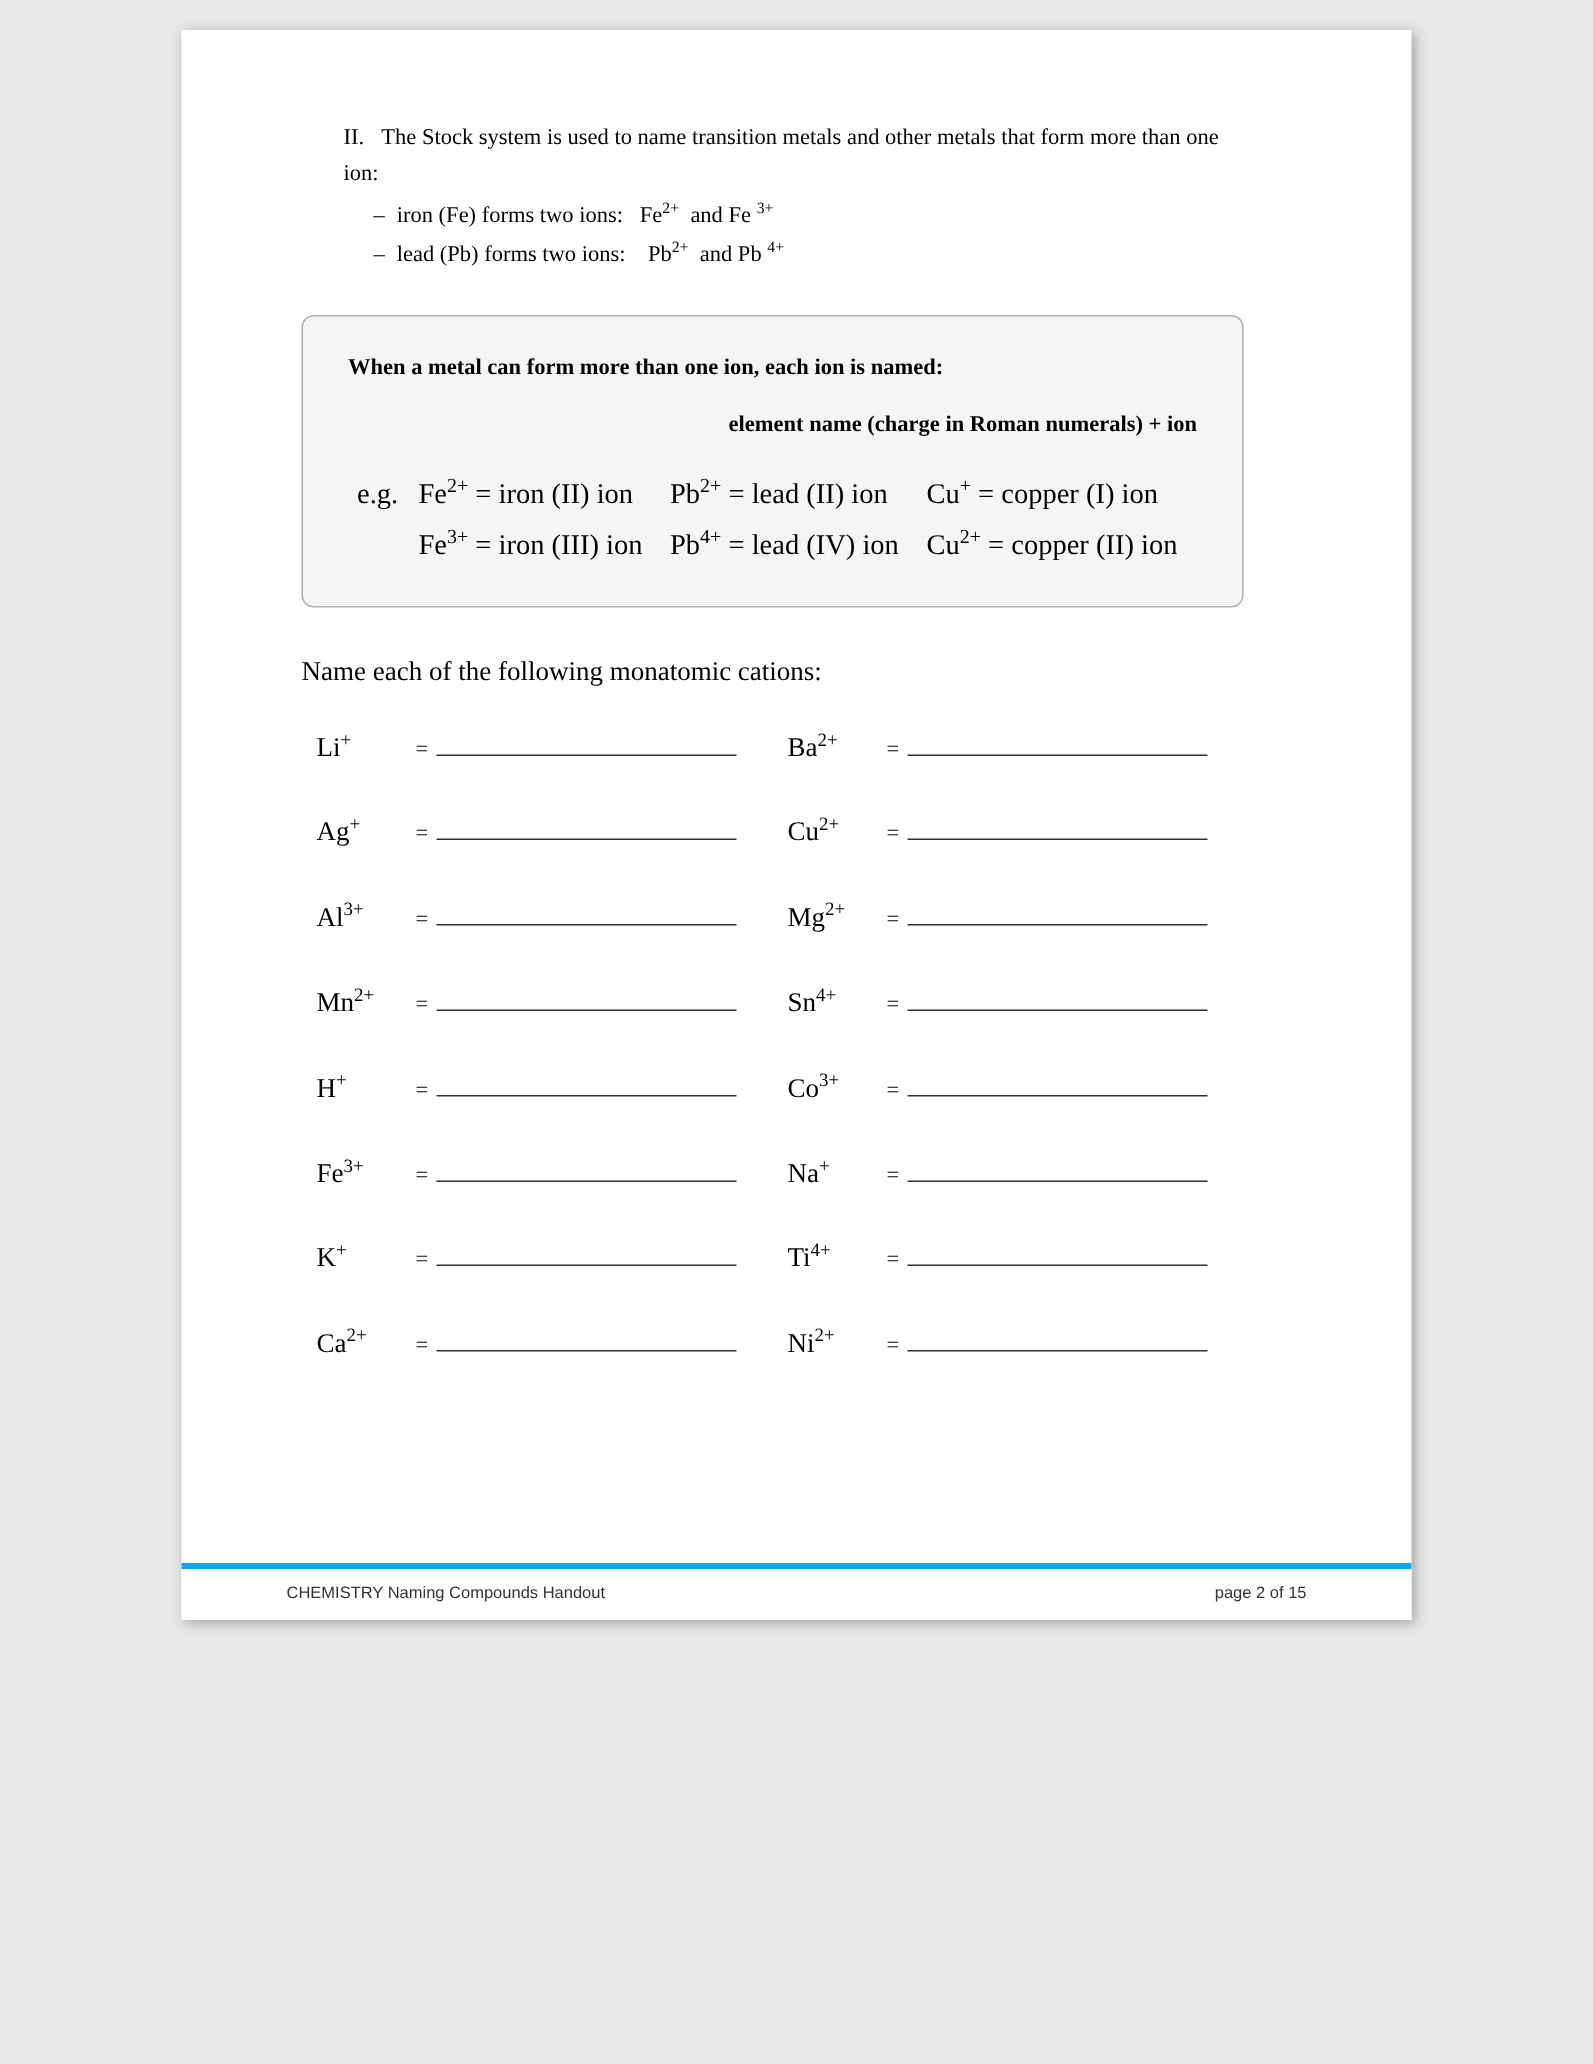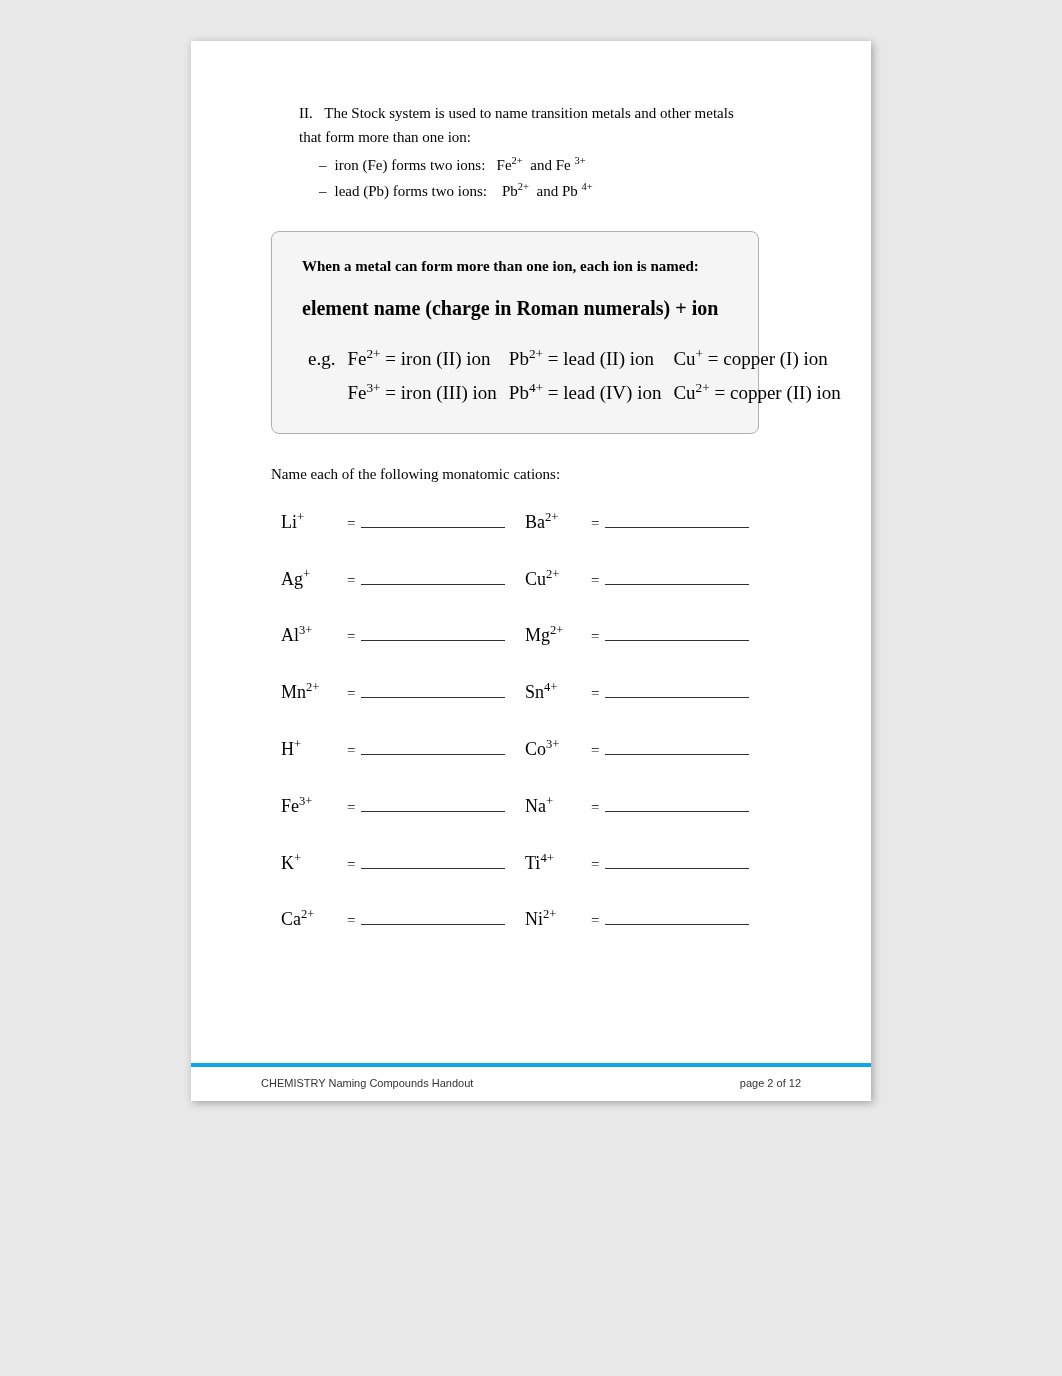--- a/index.html
+++ b/index.html
@@ -6,29 +6,28 @@
     body {
       background: #e8e8e8;
       font-family: 'Times New Roman', Times, serif;
       display: flex;
       justify-content: center;
       align-items: flex-start;
       min-height: 100vh;
       padding: 20px;
     }
     .page {
-      width: 680px;
+      width: 820px;
       min-height: 1060px;
       background: #fff;
       padding: 60px 112px 40px 80px;
       box-shadow: 2px 2px 8px rgba(0,0,0,0.3);
       position: relative;
       font-size: 15px;
       line-height: 1.6;
-      margin-top: 21px;
     }
     .section-II {
       margin-bottom: 28px;
     }
     .section-II .indent1 {
       padding-left: 28px;
     }
     .section-II .indent2 {
       padding-left: 48px;
     }
@@ -43,22 +42,22 @@
       padding: 22px 30px 22px 30px;
       margin: 0 0 28px 0;
       background: #f5f5f5;
     }
     .highlight-box .when-text {
       margin-bottom: 14px;
       font-size: 15px;
       font-weight: bold;
     }
     .highlight-box .formula-line {
-      text-align: left;
-      font-size: 20px;
+      text-align: right;
+      font-size: 15px;
       font-weight: bold;
       margin-bottom: 18px;
       font-family: 'Times New Roman', Times, serif;
     }
     .examples-table {
       width: 100%;
       border-collapse: collapse;
     }
     .examples-table td {
       padding: 2px 6px;
@@ -66,21 +65,21 @@
       font-size: 19px;
       white-space: nowrap;
     }
     .eg-label {
       font-size: 14.5px;
       padding-right: 10px;
       white-space: nowrap;
     }
     .name-each {
       margin-bottom: 22px;
-      font-size: 15px;
+      font-size: 18px;
     }
     .cations-grid {
       display: grid;
       grid-template-columns: 1fr 1fr;
       gap: 0;
     }
     .cation-row {
       display: flex;
       align-items: baseline;
       margin-bottom: 28px;
@@ -272,16 +271,16 @@
     <div class="cation-row">
       <span class="cation-label">Ni<sup>2+</sup></span>
       <span class="cation-eq">=</span>
       <span class="cation-line"></span>
     </div>
 
   </div>
 
   <div class="footer">
     <span>CHEMISTRY Naming Compounds Handout</span>
-    <span>page 2 of 12</span>
+    <span>page 2 of 15</span>
   </div>
 
 </div>
 
 </body></html>

